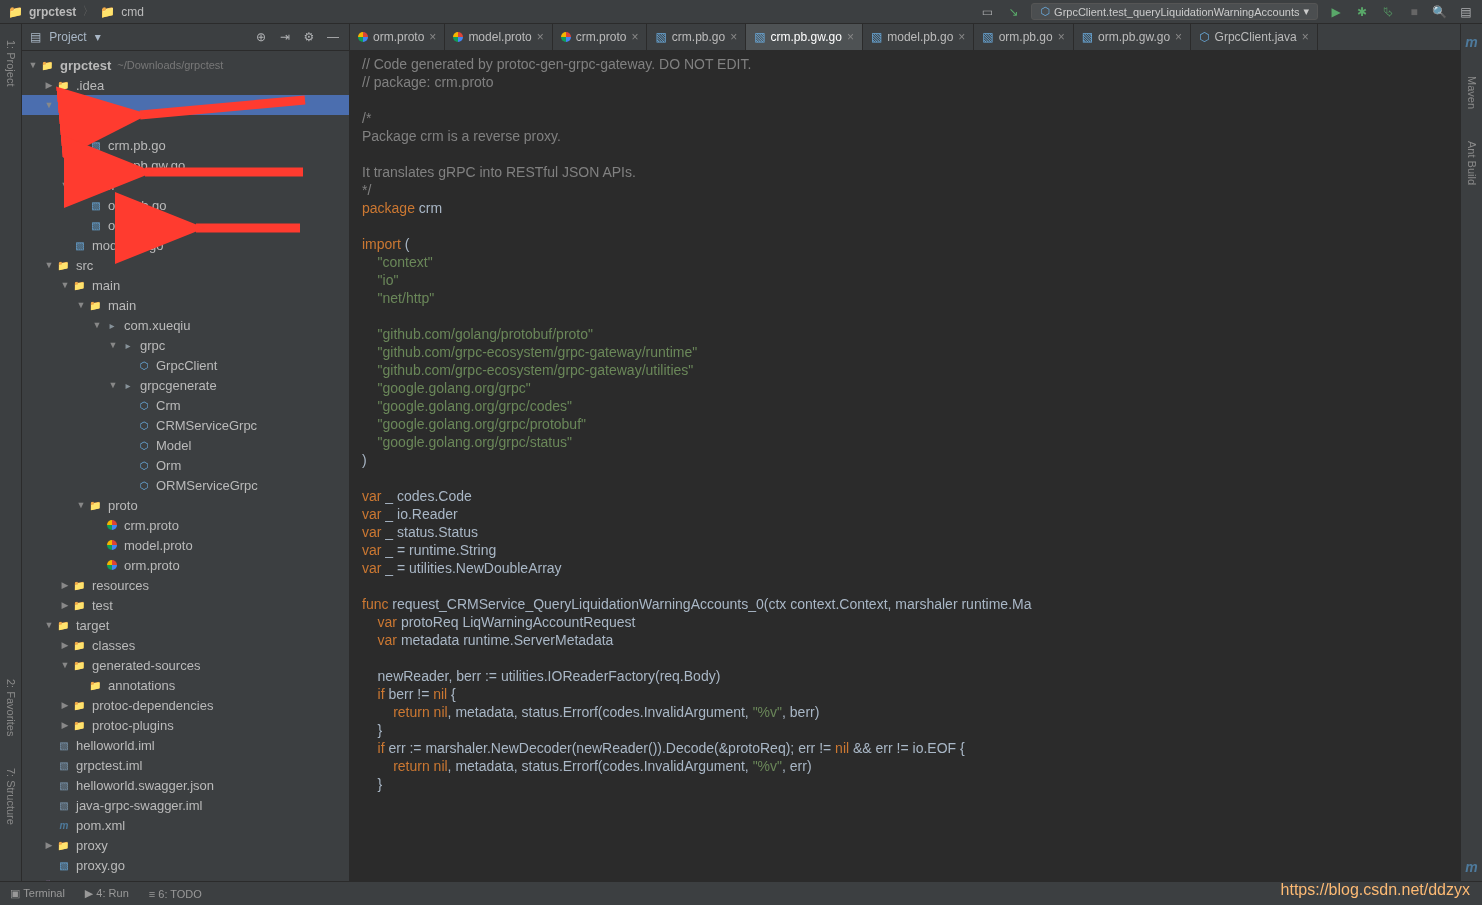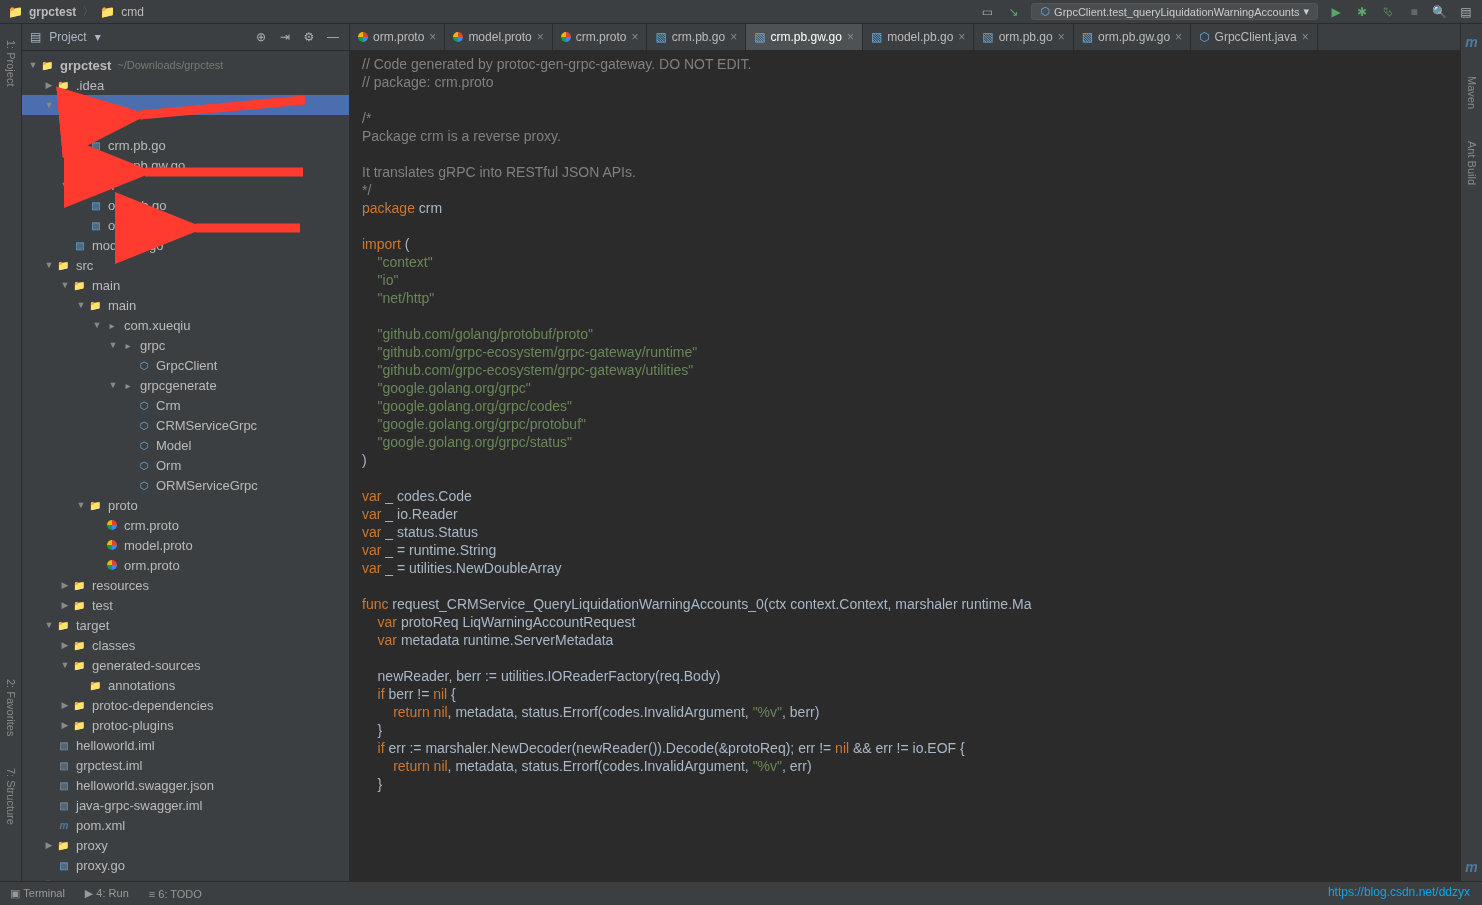--- a/index.html
+++ b/index.html
@@ -38,21 +38,21 @@
 .tab .close{color:#888;font-size:12px}
 .editor{flex:1;display:flex;overflow:hidden;font-family:'JetBrains Mono',Menlo,Consolas,monospace;font-size:14px;line-height:18px}
 .gutter{width:48px;background:#313335;text-align:right;padding:4px 10px 4px 4px;color:#606366;border-right:1px solid #3a3a3a}
 .code{flex:1;padding:4px 0 4px 12px;white-space:pre;color:#a9b7c6;overflow:hidden;position:relative}
 .kw{color:#cc7832}
 .str{color:#6a8759}
 .cm{color:#808080}
 .ul{}
 .bottom{height:24px;background:#3c3f41;border-top:1px solid #2b2b2b;display:flex;align-items:center;padding:0 10px;gap:20px;font-size:11px;color:#999}
 .arrow-anno{position:absolute;pointer-events:none;z-index:100}
-.watermark{position:absolute;right:12px;bottom:6px;color:#0ea5e9;font-size:12px;z-index:200}
+.watermark{position:absolute;right:12px;bottom:6px;color:#fdba74;font-size:16px;z-index:200}
 </style>
 </head>
 <body>
 
 <svg class="arrow-anno" width="1482" height="905">
   <defs>
       <marker id="ah" markerWidth="10" markerHeight="8" refX="1" refY="4" orient="auto">
         <path d="M10,0 L0,4 L10,8 Z" fill="#ff3b2f"></path>
       </marker>
     </defs>

